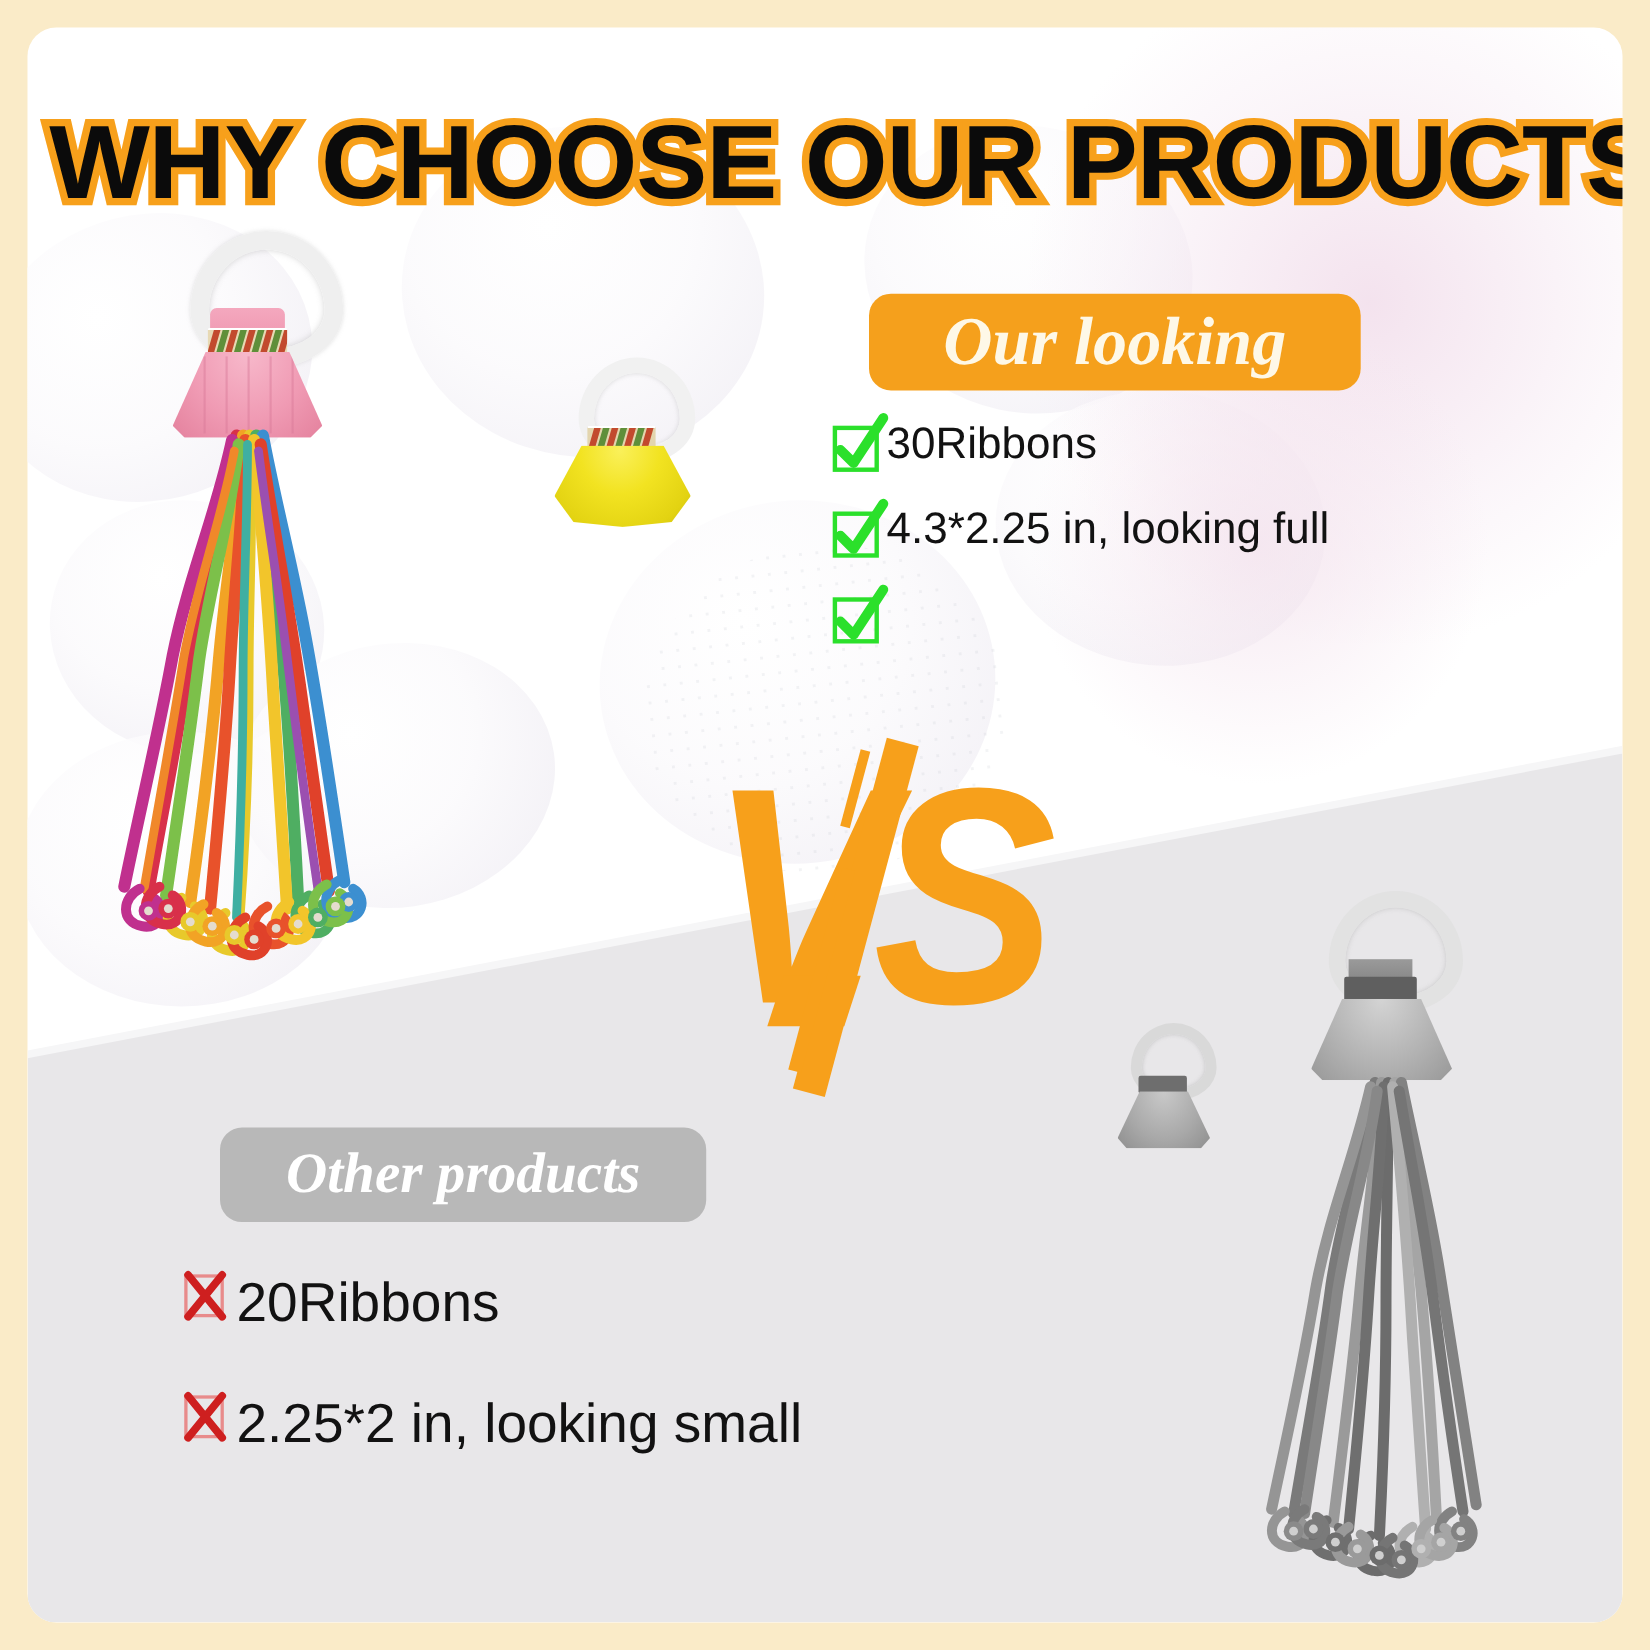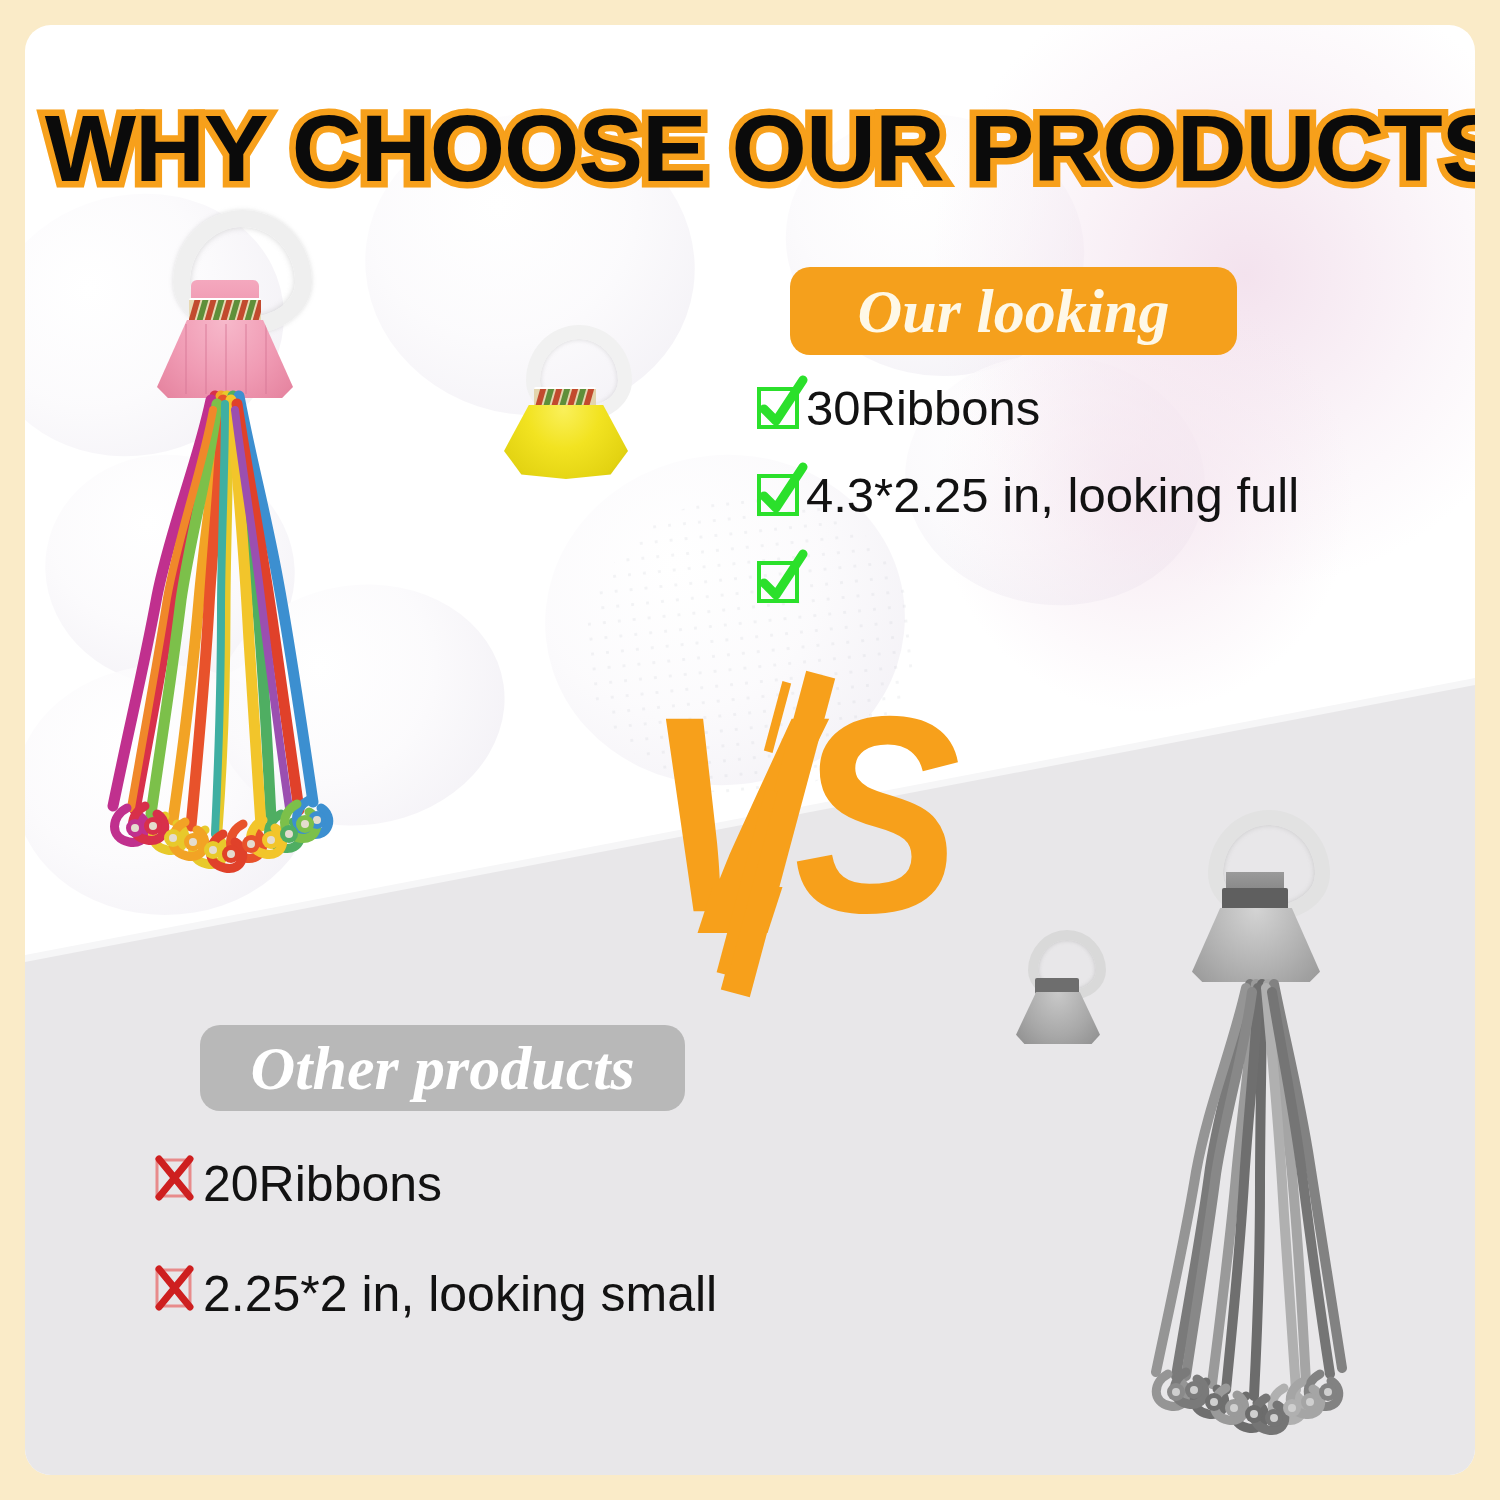--- a/index.html
+++ b/index.html
@@ -83,43 +83,43 @@
     display:flex;align-items:center;justify-content:center;
     line-height:1;
   }
   #badge-ours{
     left:765px;top:242px;width:447px;height:88px;
     background:#F5A01C;
     font-size:62px;
     color:#FEF8E7;
   }
   #badge-others{
-    left:175px;top:1000px;width:485px;height:86px;
+    left:175px;top:1000px;width:442px;height:86px;
     background:#B8B8B8;
-    font-size:62px;
+    font-size:52px;
     color:#FFFFFF;
   }
 
   
   .feature-list{position:absolute;}
   #ours-list{left:733px;top:355px;width:620px;}
   #others-list{left:130px;top:1130px;width:760px;}
   .feature{
     display:flex;align-items:flex-start;
     margin-bottom:30px;
   }
-  #others-list .feature{margin-bottom:52px;}
+  #others-list .feature{margin-bottom:52px;margin-left:12px;}
   .mark{
     flex:0 0 auto;position:relative;
     width:42px;height:42px;margin-top:6px;margin-right:6px;
   }
   .mark svg{position:absolute;left:-5px;top:-11px;overflow:visible;}
   .ftext{
     font-family:"Liberation Sans",sans-serif;
-    font-size:49px;line-height:1.16;color:#121212;
+    font-size:40px;line-height:1.16;color:#121212;
     white-space:pre-line;
   }
   #others-list .ftext{font-size:50px;}
 
   
   #vs{
     position:absolute;left:620px;top:662px;width:320px;height:300px;
   }
   #vs .vstxt{
     position:absolute;left:0;top:-12px;width:320px;

